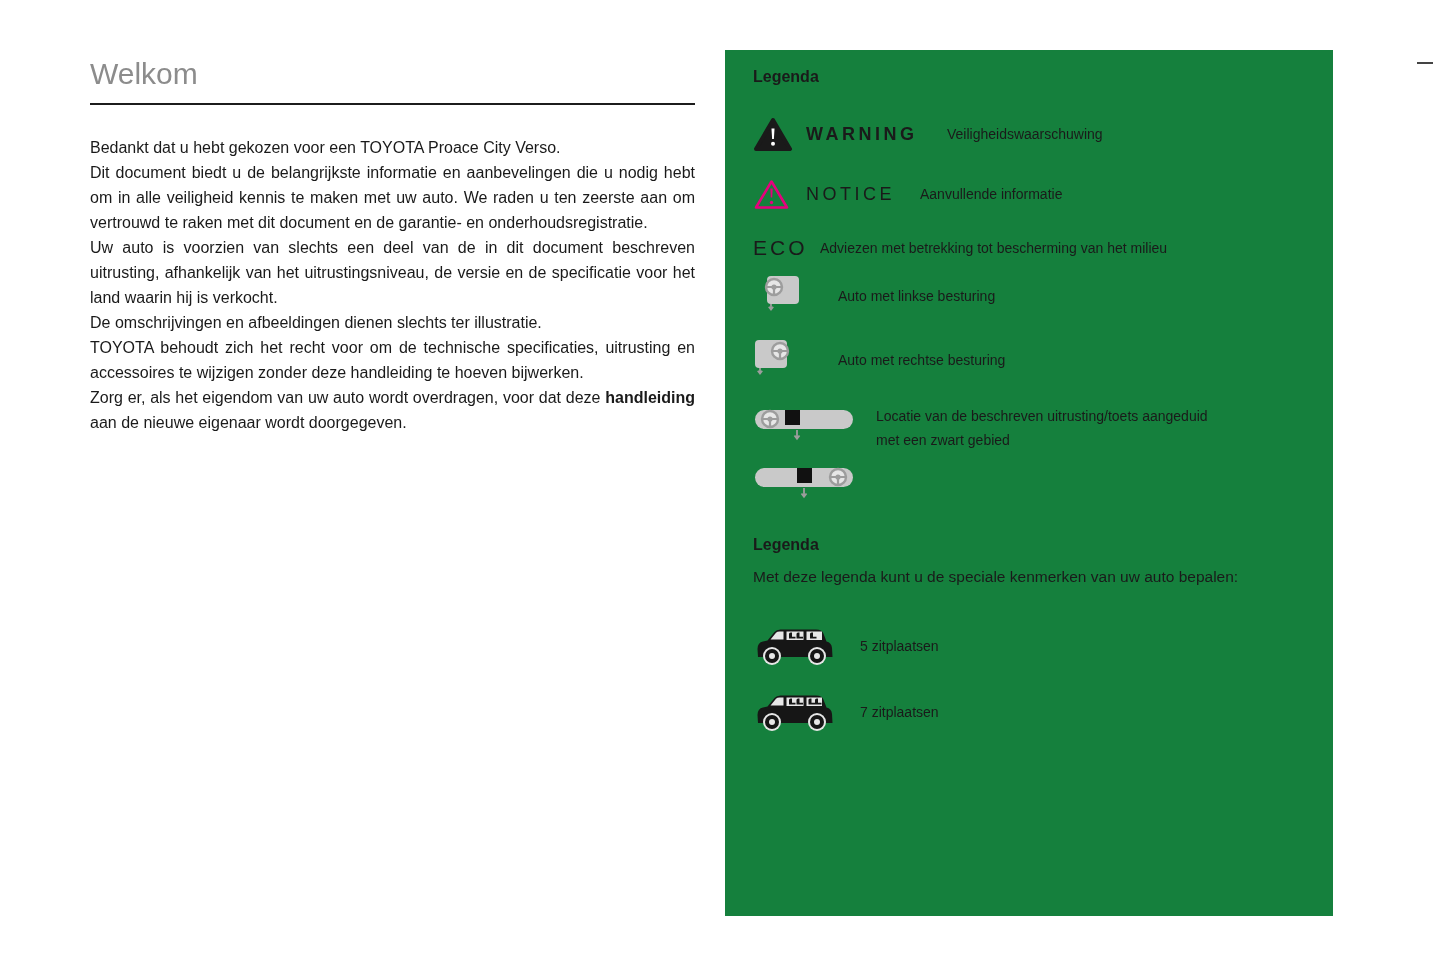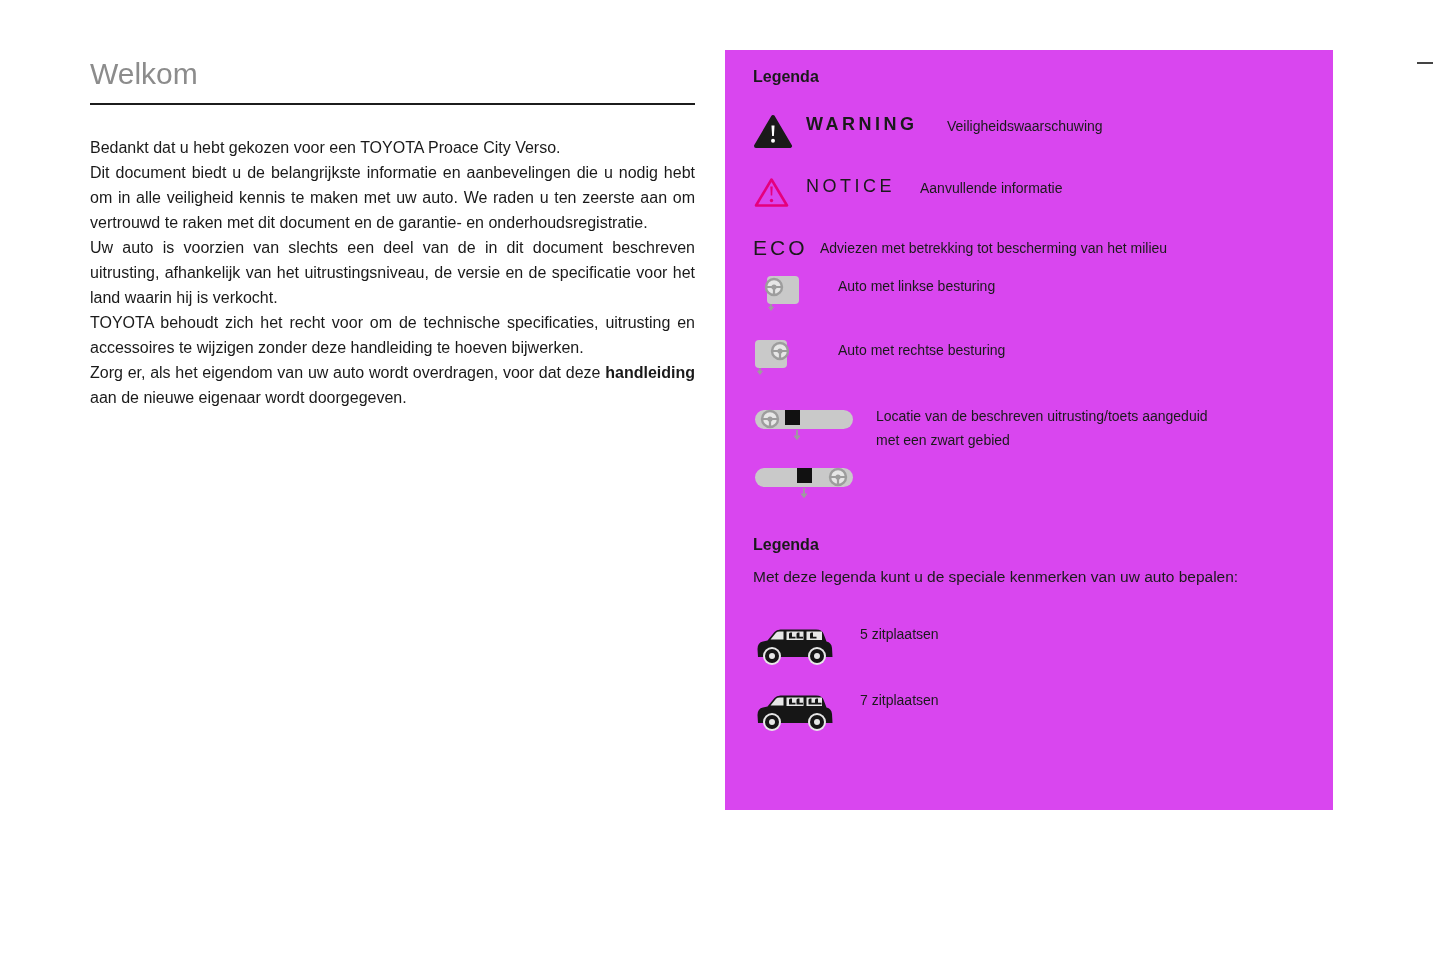--- a/index.html
+++ b/index.html
@@ -45,33 +45,33 @@
     line-height: 25px;
     text-align: justify;
     color: #1a1a1a;
   }
   .body-text strong { font-weight: bold; }
 
   
   .right-panel {
     position: absolute;
     left: 725px; top: 50px;
-    width: 608px; height: 760px;
-    background: #d946ef;
+    width: 608px; height: 866px;
+    background: #15803d;
     padding: 18px 28px 27px 28px;
   }
   .legend-heading {
     margin: 0 0 28px 0;
     font-size: 16px;
     font-weight: bold;
     color: #1a1a1a;
   }
   .legend-row {
     display: flex;
-    align-items: flex-start;
+    align-items: center;
   }
   .legend-desc {
     font-size: 14px;
     line-height: 24px;
     color: #1a1a1a;
   }
 
   .row-warning { margin-bottom: 22px; min-height: 40px; }
   .row-notice  { margin-bottom: 24px; min-height: 36px; }
   .row-eco     { margin-bottom: 14px; align-items: flex-end; }
@@ -123,20 +123,21 @@
 
   <span class="page-marker"></span>
 
   <div class="left-col">
     <h1 class="page-title">Welkom</h1>
     <hr class="title-rule">
     <div class="body-text">
       <p>Bedankt dat u hebt gekozen voor een TOYOTA Proace City Verso.</p>
       <p>Dit document biedt u de belangrijkste informatie en aanbevelingen die u nodig hebt om in alle veiligheid kennis te maken met uw auto. We raden u ten zeerste aan om vertrouwd te raken met dit document en de garantie- en onderhoudsregistratie.</p>
       <p>Uw auto is voorzien van slechts een deel van de in dit document beschreven uitrusting, afhankelijk van het uitrustingsniveau, de versie en de specificatie voor het land waarin hij is verkocht.</p>
+      <p>De omschrijvingen en afbeeldingen dienen slechts ter illustratie.</p>
       <p>TOYOTA behoudt zich het recht voor om de technische specificaties, uitrusting en accessoires te wijzigen zonder deze handleiding te hoeven bijwerken.</p>
       <p><span>Zorg er, als het eigendom van uw auto wordt overdragen, voor dat deze </span><strong>handleiding</strong><span> aan de nieuwe eigenaar wordt doorgegeven.</span></p>
     </div>
   </div>
 
   <div class="right-panel">
 
     <h2 class="legend-heading">Legenda</h2>
 
     <div class="legend-row row-warning">

